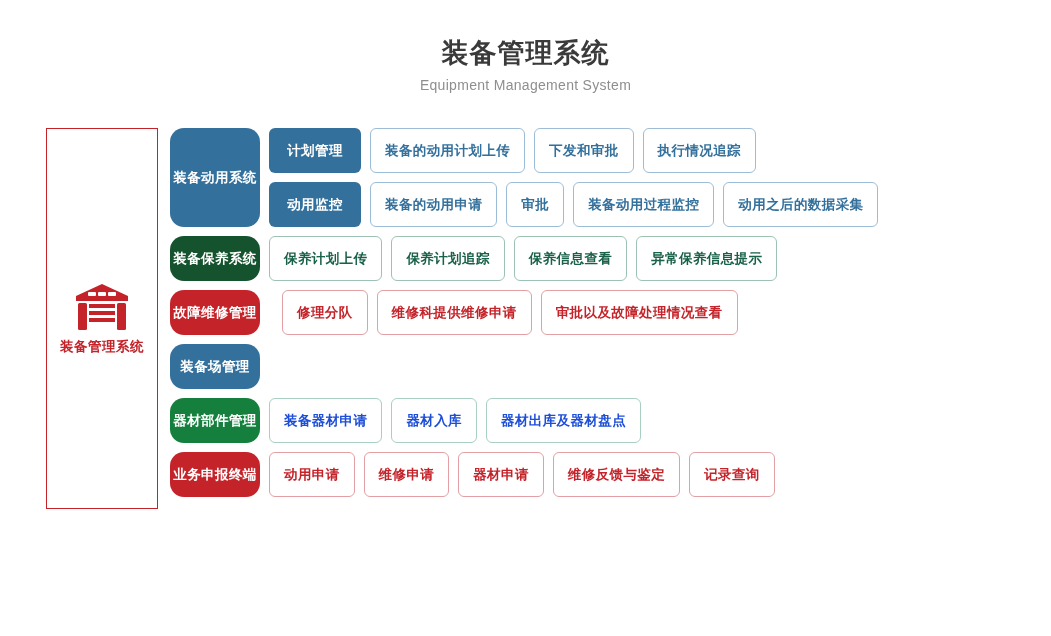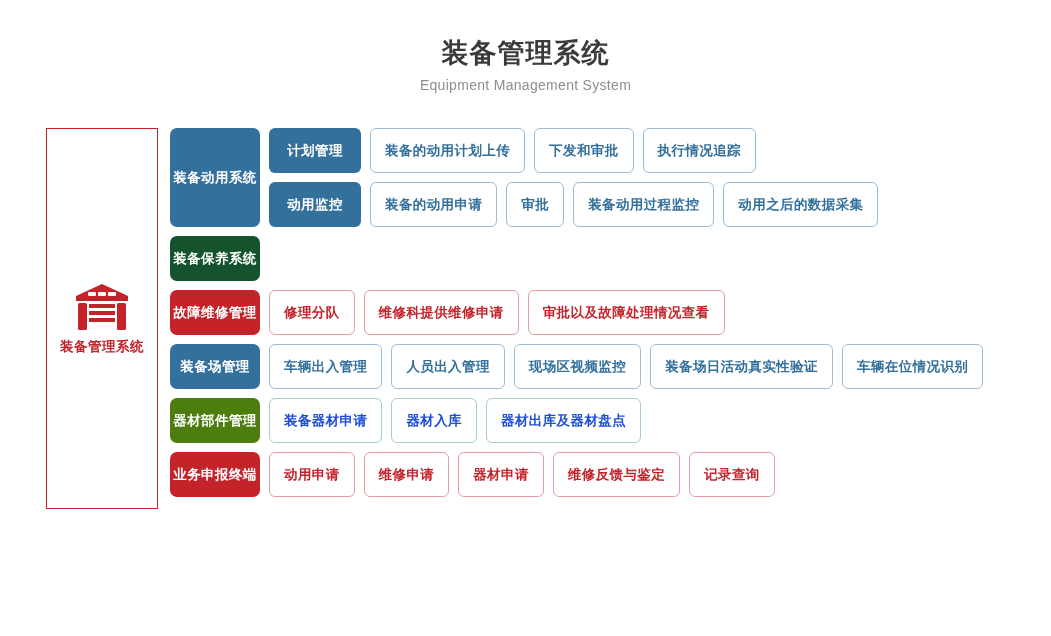--- a/index.html
+++ b/index.html
@@ -54,35 +54,35 @@
     font-weight:bold;
     letter-spacing:.5px;
   }
 
   .rows{position:absolute;left:170px;top:0;}
   .row{display:flex;align-items:flex-start;margin-bottom:9px;}
 
   
   .cat{
     width:90px;
-    border-radius:7px;
+    border-radius:14px;
     color:#fff;
     font-size:13.5px;
     font-weight:bold;
     display:flex;
     align-items:center;
     justify-content:center;
     text-align:right;
     letter-spacing:.4px;
     box-sizing:border-box;
     flex:none;
   }
   .cat.blue{background:#33709c;}
   .cat.green{background:#14532d;}
-  .cat.green2{background:#4d7c0f;}
+  .cat.green2{background:#15803d;}
   .cat.red{background:#c4232a;}
 
   .row-body{display:flex;flex-direction:column;gap:9px;}
   .subrow{display:flex;align-items:center;gap:9px;}
 
   
   .subcat{
     height:45px;
     min-width:92px;
     padding:8px 14px;
@@ -164,42 +164,41 @@
             <div class="subcat">动用监控</div>
             <div class="leaf blue">装备的动用申请</div>
             <div class="leaf blue">审批</div>
             <div class="leaf blue">装备动用过程监控</div>
             <div class="leaf blue">动用之后的数据采集</div>
           </div>
         </div>
       </div>
       <div class="row">
         <div class="cat green cat-h" style="margin-right: 9px;">装备保养系统</div>
-      </div>
-      <div class="row">
-        <div class="cat red cat-h" style="margin-right: 9px;">故障维修管理</div>
+        <div class="row-body">
+          <div class="subrow">
+            <div class="leaf green">保养计划上传</div>
+            <div class="leaf green">保养计划追踪</div>
+            <div class="leaf green">保养信息查看</div>
+            <div class="leaf green">异常保养信息提示</div>
+          </div>
+        </div>
+      </div>
+      <div class="row">
+        <div class="cat red cat-h" style="margin-right: 22px;">故障维修管理</div>
         <div class="row-body">
           <div class="subrow">
             <div class="leaf red">修理分队</div>
             <div class="leaf red">维修科提供维修申请</div>
             <div class="leaf red">审批以及故障处理情况查看</div>
           </div>
         </div>
       </div>
       <div class="row">
         <div class="cat blue cat-h" style="margin-right: 9px;">装备场管理</div>
-        <div class="row-body">
-          <div class="subrow">
-            <div class="leaf blue">车辆出入管理</div>
-            <div class="leaf blue">人员出入管理</div>
-            <div class="leaf blue">现场区视频监控</div>
-            <div class="leaf blue">装备场日活动真实性验证</div>
-            <div class="leaf blue">车辆在位情况识别</div>
-          </div>
-        </div>
       </div>
       <div class="row">
         <div class="cat green2 cat-h" style="margin-right: 9px;">器材部件管理</div>
         <div class="row-body">
           <div class="subrow">
             <div class="leaf green2">装备器材申请</div>
             <div class="leaf green2">器材入库</div>
             <div class="leaf green2">器材出库及器材盘点</div>
           </div>
         </div>

